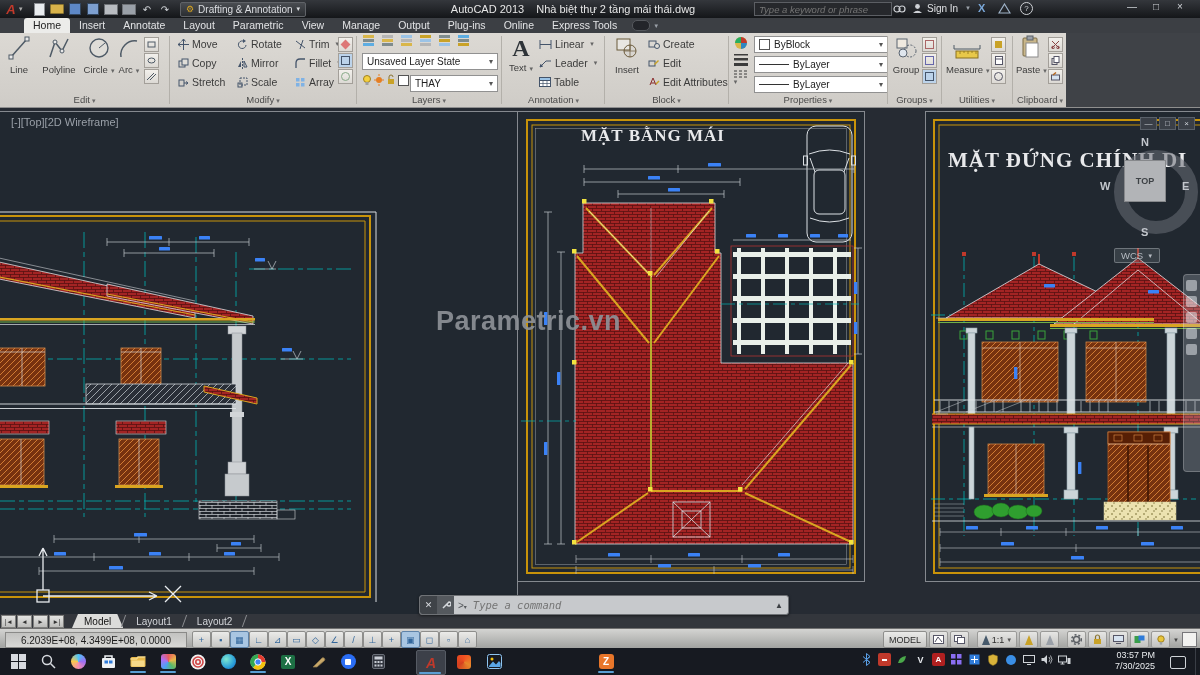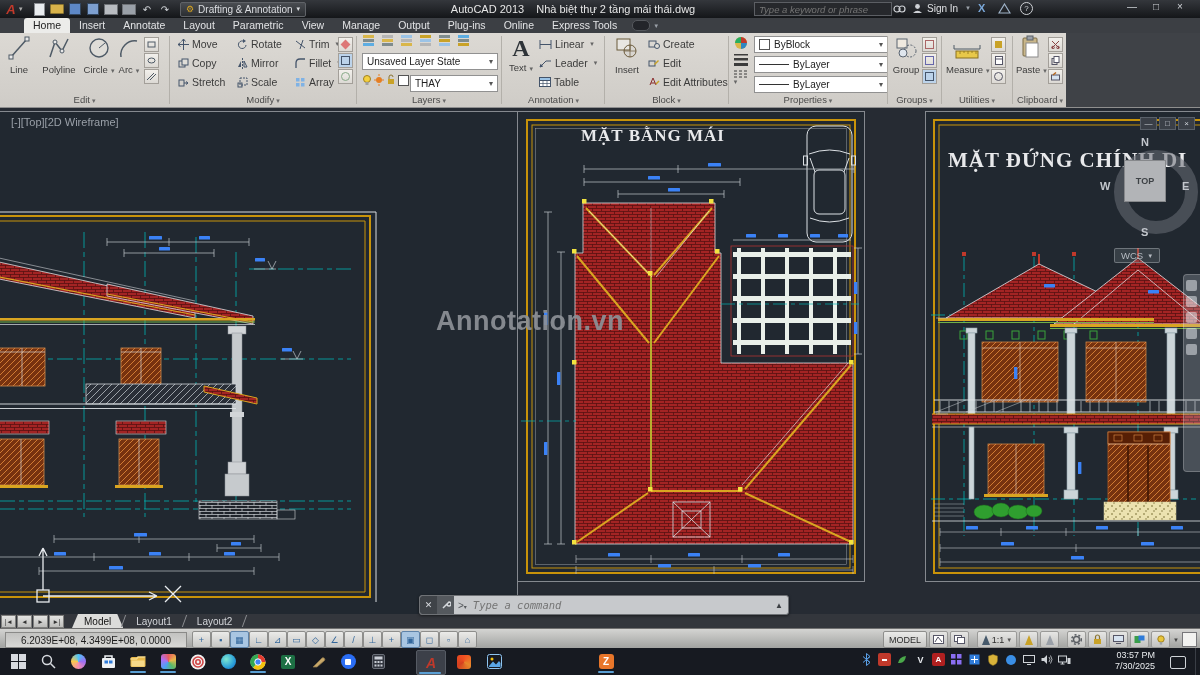--- a/index.html
+++ b/index.html
@@ -879,21 +879,21 @@
     </div>
     <div id="navbar-strip" style="right:0;top:162px;width:17px;height:196px;">
       <div class="nav-ic"></div>
       <div class="nav-ic"></div>
       <div class="nav-ic"></div>
       <div class="nav-ic"></div>
       <div class="nav-ic"></div>
     </div>
   </div>
 
-  <div id="wm-canvas" class="abs">Annotation.vn</div>
+  <div id="wm-canvas" class="abs">Parametric.vn</div>
 
   <div id="cmdbar" class="abs">
     <span style="width:17px;height:18px;background:#3f4348;display:flex;align-items:center;justify-content:center;color:#d6d9dd;font-size:9px;border-radius:2px 0 0 2px;">✕</span>
     <span style="width:17px;height:18px;background:#55595e;display:flex;align-items:center;justify-content:center;">
       <svg width="10" height="10">
           <path d="M2,8 L6,4 M6,4 a2,2 0 1 0 2,-2 L6,4" stroke="#d6d9dd" stroke-width="1.5" fill="none"></path>
         </svg>
     </span>
     <span style="margin:0 4px;color:#55585c;font-size:10px;">&gt;<span style="font-size:6px;">▾</span></span>
     <input id="cmd-input" placeholder="Type a command" style="">

